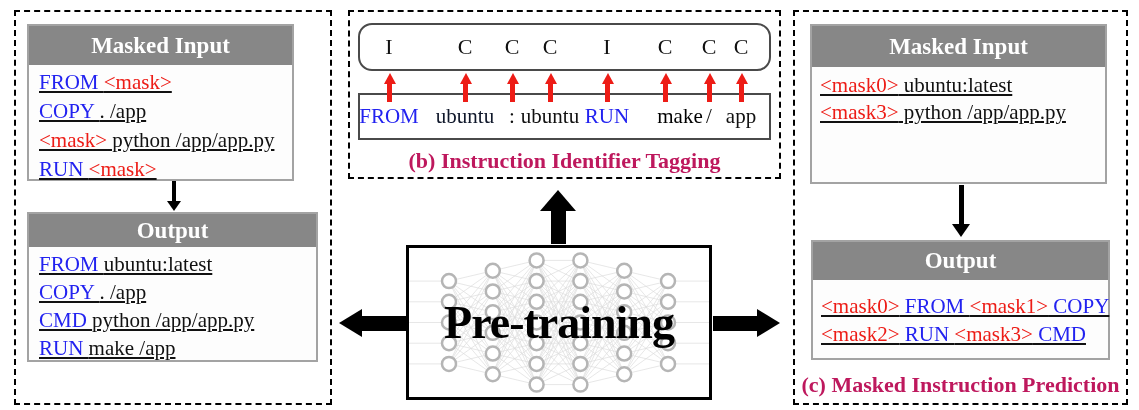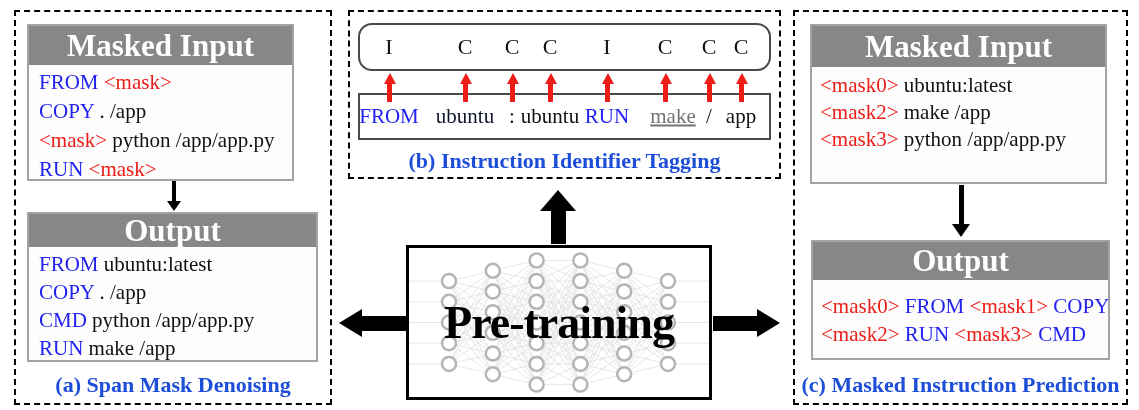--- a/index.html
+++ b/index.html
@@ -12,44 +12,44 @@
     overflow: hidden;
   }
   .panel { position: absolute; border: 2px dashed #000; background: transparent; }
   #panel-a { left: 14px;  top: 10px; width: 318px; height: 395px; }
   #panel-b { left: 348px; top: 10px; width: 433px; height: 169px; }
   #panel-c { left: 793px; top: 10px; width: 335px; height: 395px; }
 
   .io-box { position: absolute; border: 2px solid #a3a3a3; background: #fdfdfd; }
   .io-header {
     background: #878787; color: #ffffff;
-    font-weight: bold; text-align: center; font-size: 31px;
+    font-weight: bold; text-align: center; font-size: 23px;
   }
   .io-rows { font-size: 21px; color: #111; }
-  .io-row { white-space: nowrap; }
+  .io-row { white-space: nowrap; text-decoration: underline; }
 
   
   #a-mi { left: 11px; top: 12px;  width: 267px; height: 157px; }
   #a-mi .io-header { height: 39px; line-height: 39px; }
   #a-mi .io-rows { padding: 3px 0 0 10px; line-height: 29px; }
   #a-out { left: 11px; top: 200px; width: 291px; height: 150px; }
   #a-out .io-header { height: 33px; line-height: 33px; }
   #a-out .io-rows { padding: 3px 0 0 10px; line-height: 28px; }
 
   
   #c-mi { left: 15px; top: 12px; width: 297px; height: 160px; }
   #c-mi .io-header { height: 41px; line-height: 41px; }
   #c-mi .io-rows { padding: 5px 0 0 8px; line-height: 27px; }
   #c-out { left: 16px; top: 228px; width: 299px; height: 120px; }
   #c-out .io-header { height: 38px; line-height: 38px; }
   #c-out .io-rows { padding: 12px 8px 0 8px; line-height: 28px; }
 
   .caption {
     position: absolute; left: 0; right: 0; bottom: 5px;
-    text-align: center; font-weight: bold; font-size: 22px; color: #1d4ed8;
+    text-align: center; font-weight: bold; font-size: 22px; color: #be185d;
     white-space: nowrap;
     font-family: Liberation Serif, serif;
   }
   #panel-b .caption { bottom: 3px; }
 
   
   .down-arrow { position: absolute; }
   .down-arrow .da-shaft { background: #000; margin: 0 auto; }
   .down-arrow .da-head { width: 0; height: 0; margin: 0 auto; }
   #a-arrow { left: 150px; top: 169px; width: 16px; }
@@ -135,21 +135,20 @@
     </div>
     <div class="io-box" id="a-out">
       <div class="io-header">Output</div>
       <div class="io-rows">
           <div class="io-row"><span style="color: rgb(34, 34, 240);">FROM </span><span style="color: rgb(17, 17, 17);">ubuntu:latest</span></div>
           <div class="io-row"><span style="color: rgb(34, 34, 240);">COPY </span><span style="color: rgb(17, 17, 17);">. /app</span></div>
           <div class="io-row"><span style="color: rgb(34, 34, 240);">CMD </span><span style="color: rgb(17, 17, 17);">python /app/app.py</span></div>
           <div class="io-row"><span style="color: rgb(34, 34, 240);">RUN </span><span style="color: rgb(17, 17, 17);">make /app</span></div>
         </div>
     </div>
-    <div class="caption">(a) Span Mask Denoising</div>
   </div>
 
   <div class="panel" id="panel-b">
     <div id="b-rect"></div>
     <div id="b-tokenbox"></div>
     <div id="b-tags">
         <span class="b-tag" style="left: 39px;">I</span>
         <span class="b-tag" style="left: 115px;">C</span>
         <span class="b-tag" style="left: 162px;">C</span>
         <span class="b-tag" style="left: 200px;">C</span>
@@ -191,33 +190,32 @@
           <div class="ra-head"></div>
           <div class="ra-shaft"></div>
         </div>
       </div>
     <div id="b-tokens">
         <span class="b-token" style="left: 39px; color: rgb(34, 34, 240);">FROM</span>
         <span class="b-token" style="left: 115px; color: #0f172a;">ubuntu</span>
         <span class="b-token" style="left: 162px; color: rgb(17, 17, 17);">:</span>
         <span class="b-token" style="left: 200px; color: rgb(17, 17, 17);">ubuntu</span>
         <span class="b-token" style="left: 257px; color: rgb(34, 34, 240);">RUN</span>
-        <span class="b-token" style="left: 323px; color: #737373; text-decoration: underline;">make</span>
+        <span class="b-token" style="left: 330px; color: #000000;">make</span>
         <span class="b-token" style="left: 359px; color: rgb(17, 17, 17);">/</span>
         <span class="b-token" style="left: 391px; color: rgb(17, 17, 17);">app</span>
       </div>
     <div class="caption">(b) Instruction Identifier Tagging</div>
   </div>
 
   <div class="panel" id="panel-c">
     <div class="io-box" id="c-mi">
       <div class="io-header">Masked Input</div>
       <div class="io-rows">
           <div class="io-row"><span style="color: rgb(237, 28, 22);">&lt;mask0&gt;</span><span style="color: rgb(17, 17, 17);"> ubuntu:latest</span></div>
-          <div class="io-row"><span style="color: rgb(237, 28, 22);">&lt;mask2&gt;</span><span style="color: rgb(17, 17, 17);"> make /app</span></div>
           <div class="io-row"><span style="color: rgb(237, 28, 22);">&lt;mask3&gt;</span><span style="color: rgb(17, 17, 17);"> python /app/app.py</span></div>
         </div>
     </div>
     <div class="down-arrow" id="c-arrow">
       <div class="da-shaft"></div>
       <div class="da-head"></div>
     </div>
     <div class="io-box" id="c-out">
       <div class="io-header">Output</div>
       <div class="io-rows">

